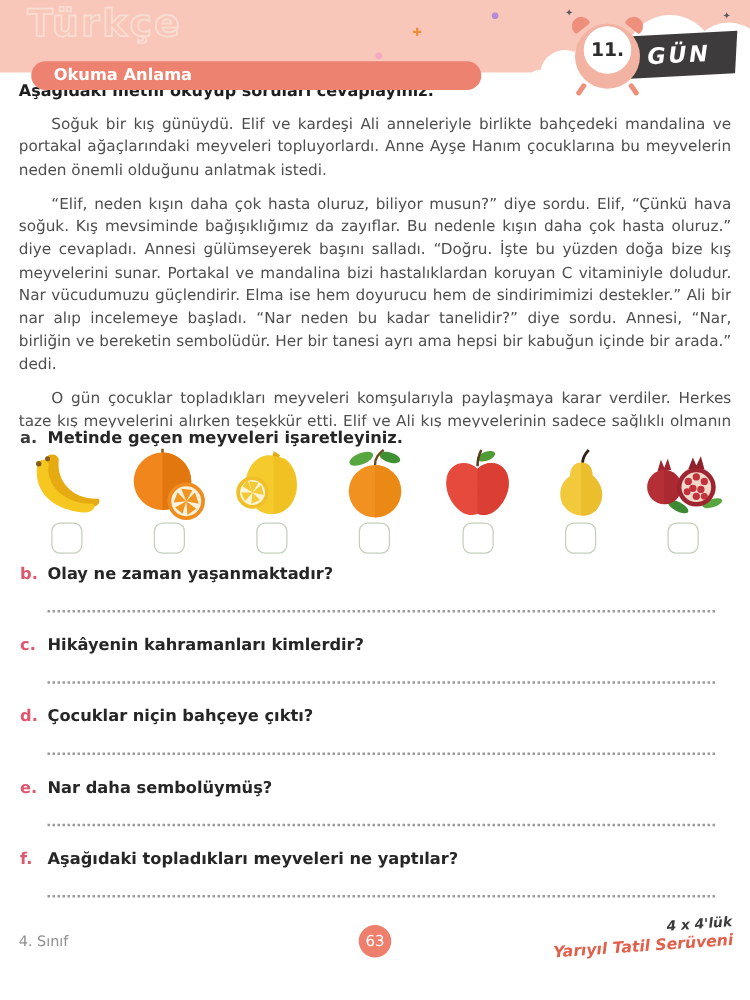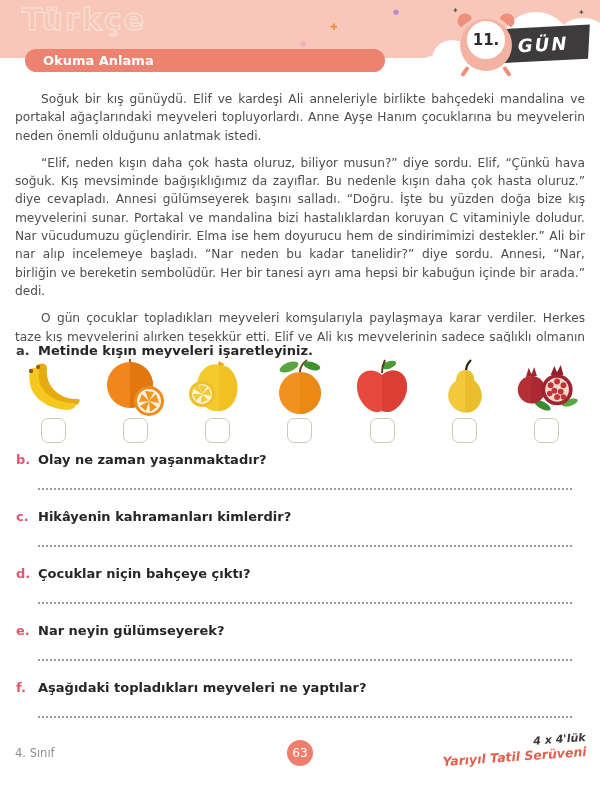--- a/index.html
+++ b/index.html
@@ -133,30 +133,31 @@
       <div class="bell bell-r"></div>
       <div class="clock-ring">
         <div class="clock-face">11.</div>
       </div>
       <div class="leg leg-l"></div>
       <div class="leg leg-r"></div>
     </div>
     <div class="section-badge">Okuma Anlama</div>
   </div>
 
+  <div class="instruction">Aşağıdaki metni okuyup soruları cevaplayınız.</div>
 
   <div class="passage">
     <p>Soğuk bir kış günüydü. Elif ve kardeşi Ali anneleriyle birlikte bahçedeki mandalina ve portakal ağaçlarındaki meyveleri topluyorlardı. Anne Ayşe Hanım çocuklarına bu meyvelerin neden önemli olduğunu anlatmak istedi.</p>
     <p>“Elif, neden kışın daha çok hasta oluruz, biliyor musun?” diye sordu. Elif, “Çünkü hava soğuk. Kış mevsiminde bağışıklığımız da zayıflar. Bu nedenle kışın daha çok hasta oluruz.” diye cevapladı. Annesi gülümseyerek başını salladı. “Doğru. İşte bu yüzden doğa bize kış meyvelerini sunar. Portakal ve mandalina bizi hastalıklardan koruyan C vitaminiyle doludur. Nar vücudumuzu güçlendirir. Elma ise hem doyurucu hem de sindirimimizi destekler.” Ali bir nar alıp incelemeye başladı. “Nar neden bu kadar tanelidir?” diye sordu. Annesi, “Nar, birliğin ve bereketin sembolüdür. Her bir tanesi ayrı ama hepsi bir kabuğun içinde bir arada.” dedi.</p>
     <p>O gün çocuklar topladıkları meyveleri komşularıyla paylaşmaya karar verdiler. Herkes taze kış meyvelerini alırken teşekkür etti. Elif ve Ali kış meyvelerinin sadece sağlıklı olmanın değil, aynı zamanda paylaşmanın ve dayanışmanın da bir simgesi olabileceğini öğrenmiş oldular.</p>
   </div>
 
   <div class="question-row qa-row">
     <span class="q-letter dark">a.</span>
-    <span class="q-text">Metinde kışın meyveleri işaretleyiniz.</span>
+    <span class="q-text">Metinde geçen meyveleri işaretleyiniz.</span>
   </div>
 
   <div class="fruits-row">
 
     <div class="fruit-cell">
       <svg viewBox="0 0 64 58">
         <path d="M16 8 C12 32 26 46 50 48 C57 48 60 44 58 41 C38 42 24 28 26 10 C26 5 18 4 16 8 Z" fill="#e5ab10"></path>
         <path d="M9 13 C5 35 21 50 46 52 C53 52 56 48 54 45 C32 46 15 31 18 14 C18 9 11 8 9 13 Z" fill="#f6c81f"></path>
         <circle cx="10" cy="13" r="2.2" fill="#8a5a18"></circle>
         <circle cx="17" cy="9" r="2" fill="#8a5a18"></circle>
@@ -274,21 +275,21 @@
     <div class="question-row">
       <span class="q-letter">d.</span>
       <span class="q-text">Çocuklar niçin bahçeye çıktı?</span>
     </div>
     <div class="answer-line"></div>
   </div>
 
   <div class="q-block qe">
     <div class="question-row">
       <span class="q-letter">e.</span>
-      <span class="q-text">Nar neyin gülümseyerek?</span>
+      <span class="q-text">Nar daha sembolüymüş?</span>
     </div>
     <div class="answer-line"></div>
   </div>
 
   <div class="q-block qf">
     <div class="question-row">
       <span class="q-letter">f.</span>
       <span class="q-text">Aşağıdaki topladıkları meyveleri ne yaptılar?</span>
     </div>
     <div class="answer-line"></div>

